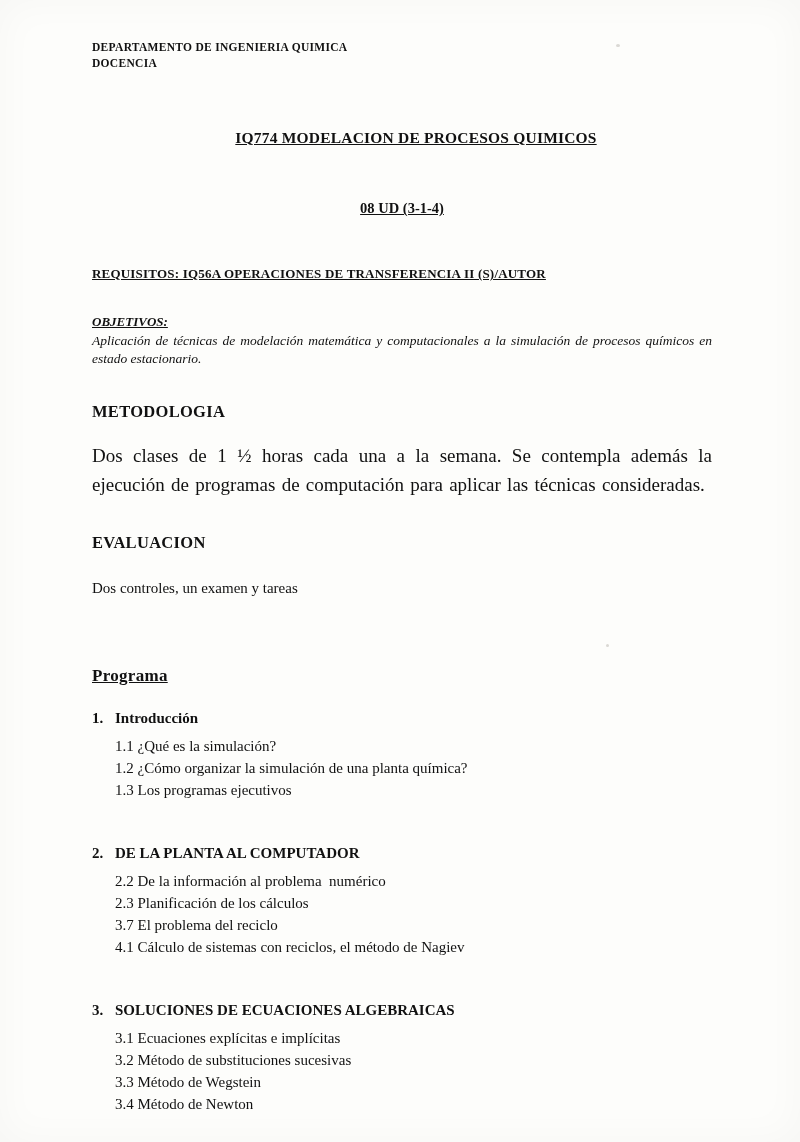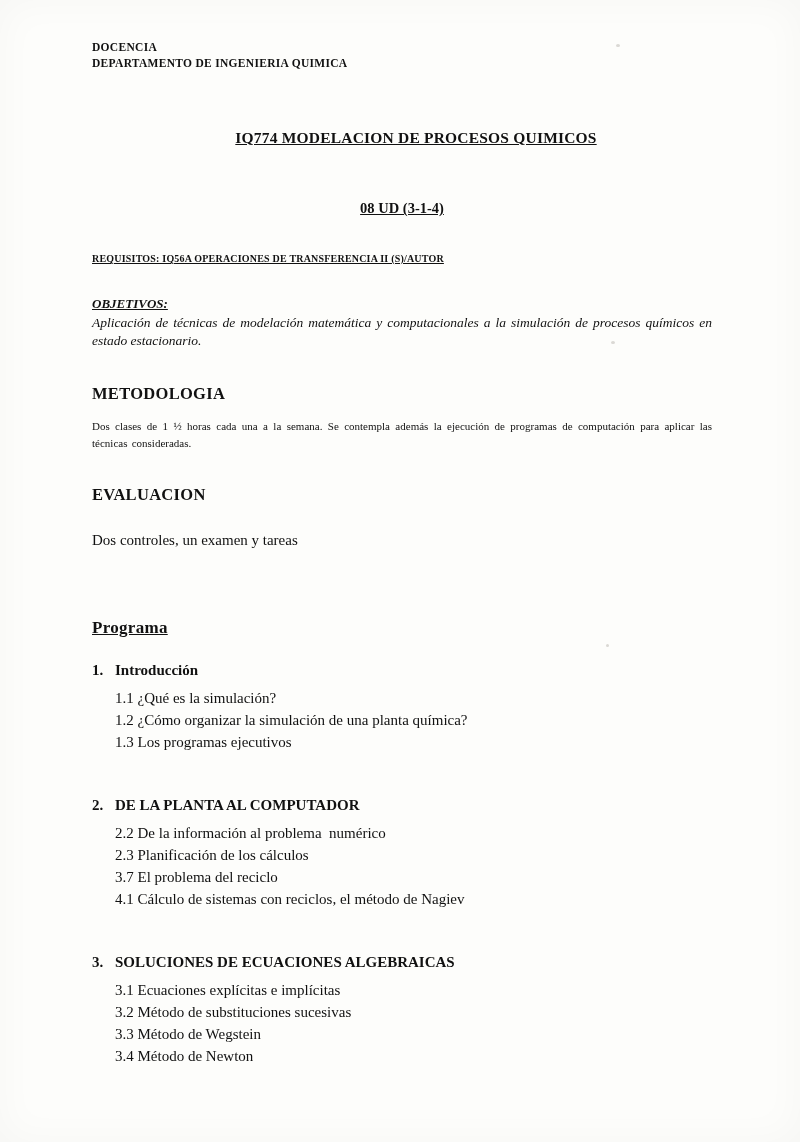--- a/index.html
+++ b/index.html
@@ -33,22 +33,22 @@
   }
   .units-block { text-align: center; margin-top: 52px; }
   .course-units {
     display: inline-block;
     font-size: 14.5px;
     font-weight: bold;
     text-decoration: underline;
   }
 
   .requisitos {
-    margin-top: 36px;
-    font-size: 10px;
+    margin-top: 49px;
+    font-size: 13px;
     font-weight: bold;
     text-decoration: underline;
     letter-spacing: 0.2px;
   }
 
   .objetivos { margin-top: 32px; font-style: italic; }
   .objetivos-heading {
     font-size: 13px;
     font-weight: bold;
     text-decoration: underline;
@@ -60,22 +60,22 @@
     text-align: justify;
   }
 
   .section-heading {
     margin-top: 34px;
     font-size: 16.5px;
     font-weight: bold;
     letter-spacing: 0.3px;
   }
   .section-body {
-    margin-top: 14px;
-    font-size: 11px;
+    margin-top: 20px;
+    font-size: 19px;
     line-height: 1.5;
     text-align: justify;
     word-spacing: 1.5px;
   }
   .section-body--plain { text-align: left; word-spacing: normal; }
   .evaluacion-body { margin-top: 24px; font-size: 15px; }
 
   .programa-heading {
     margin-top: 66px;
     display: inline-block;
@@ -106,22 +106,22 @@
 <body>
 
 <div class="page">
   <span class="scan-mark m1"></span>
   <span class="scan-mark m2"></span>
   <span class="scan-mark m3"></span>
 
   <div class="content">
 
     <div class="doc-header">
+      <div>DEPARTAMENTO DE INGENIERIA QUIMICA</div>
       <div>DOCENCIA</div>
-      <div>DEPARTAMENTO DE INGENIERIA QUIMICA</div>
     </div>
 
     <div class="title-block">
       <span class="course-title">IQ774 MODELACION DE PROCESOS QUIMICOS</span>
     </div>
 
     <div class="units-block">
       <span class="course-units">08 UD (3-1-4)</span>
     </div>
 

